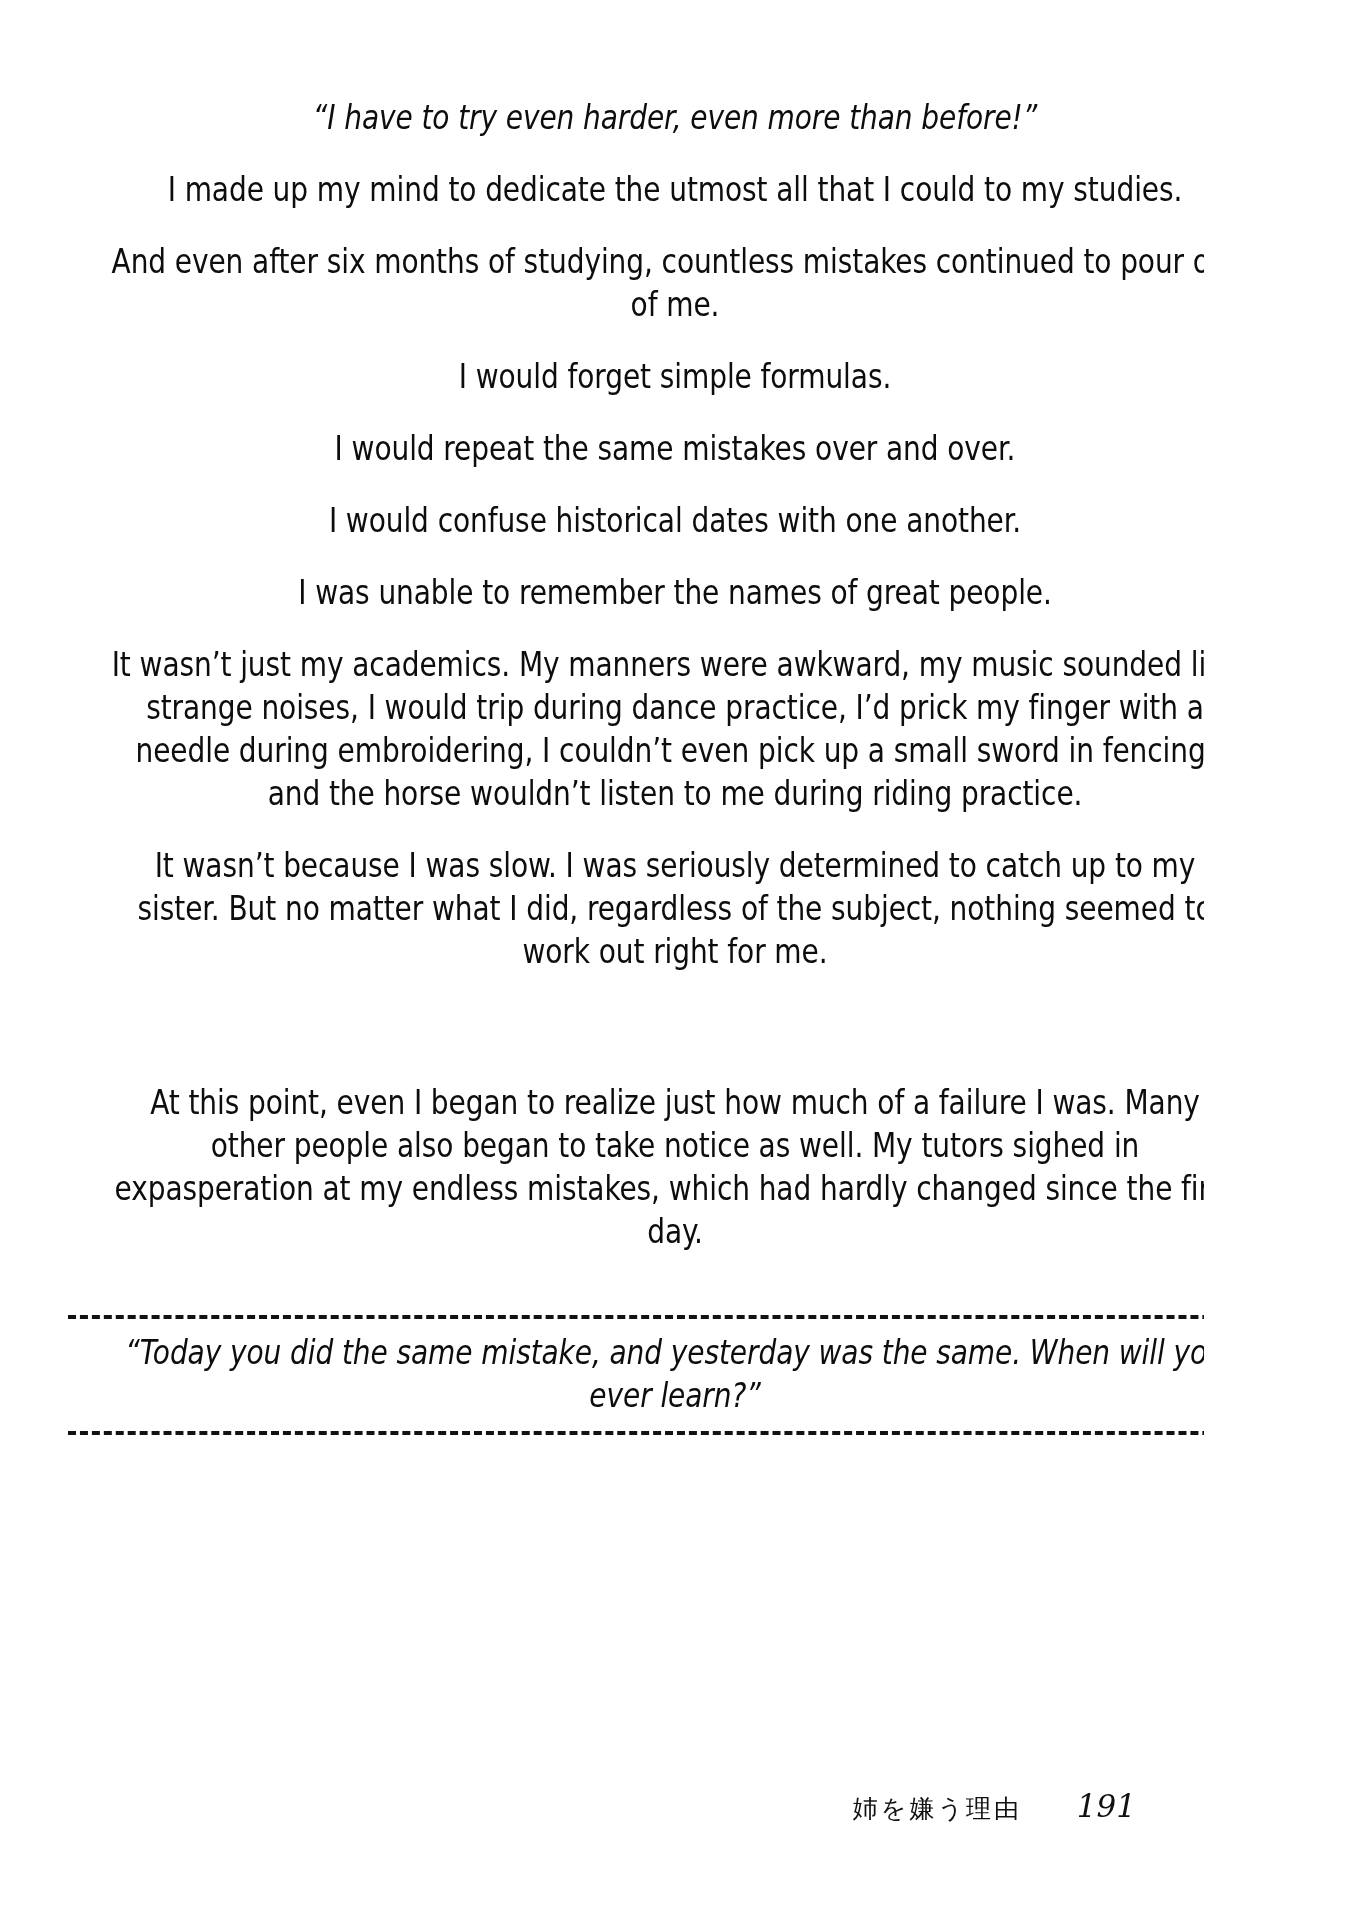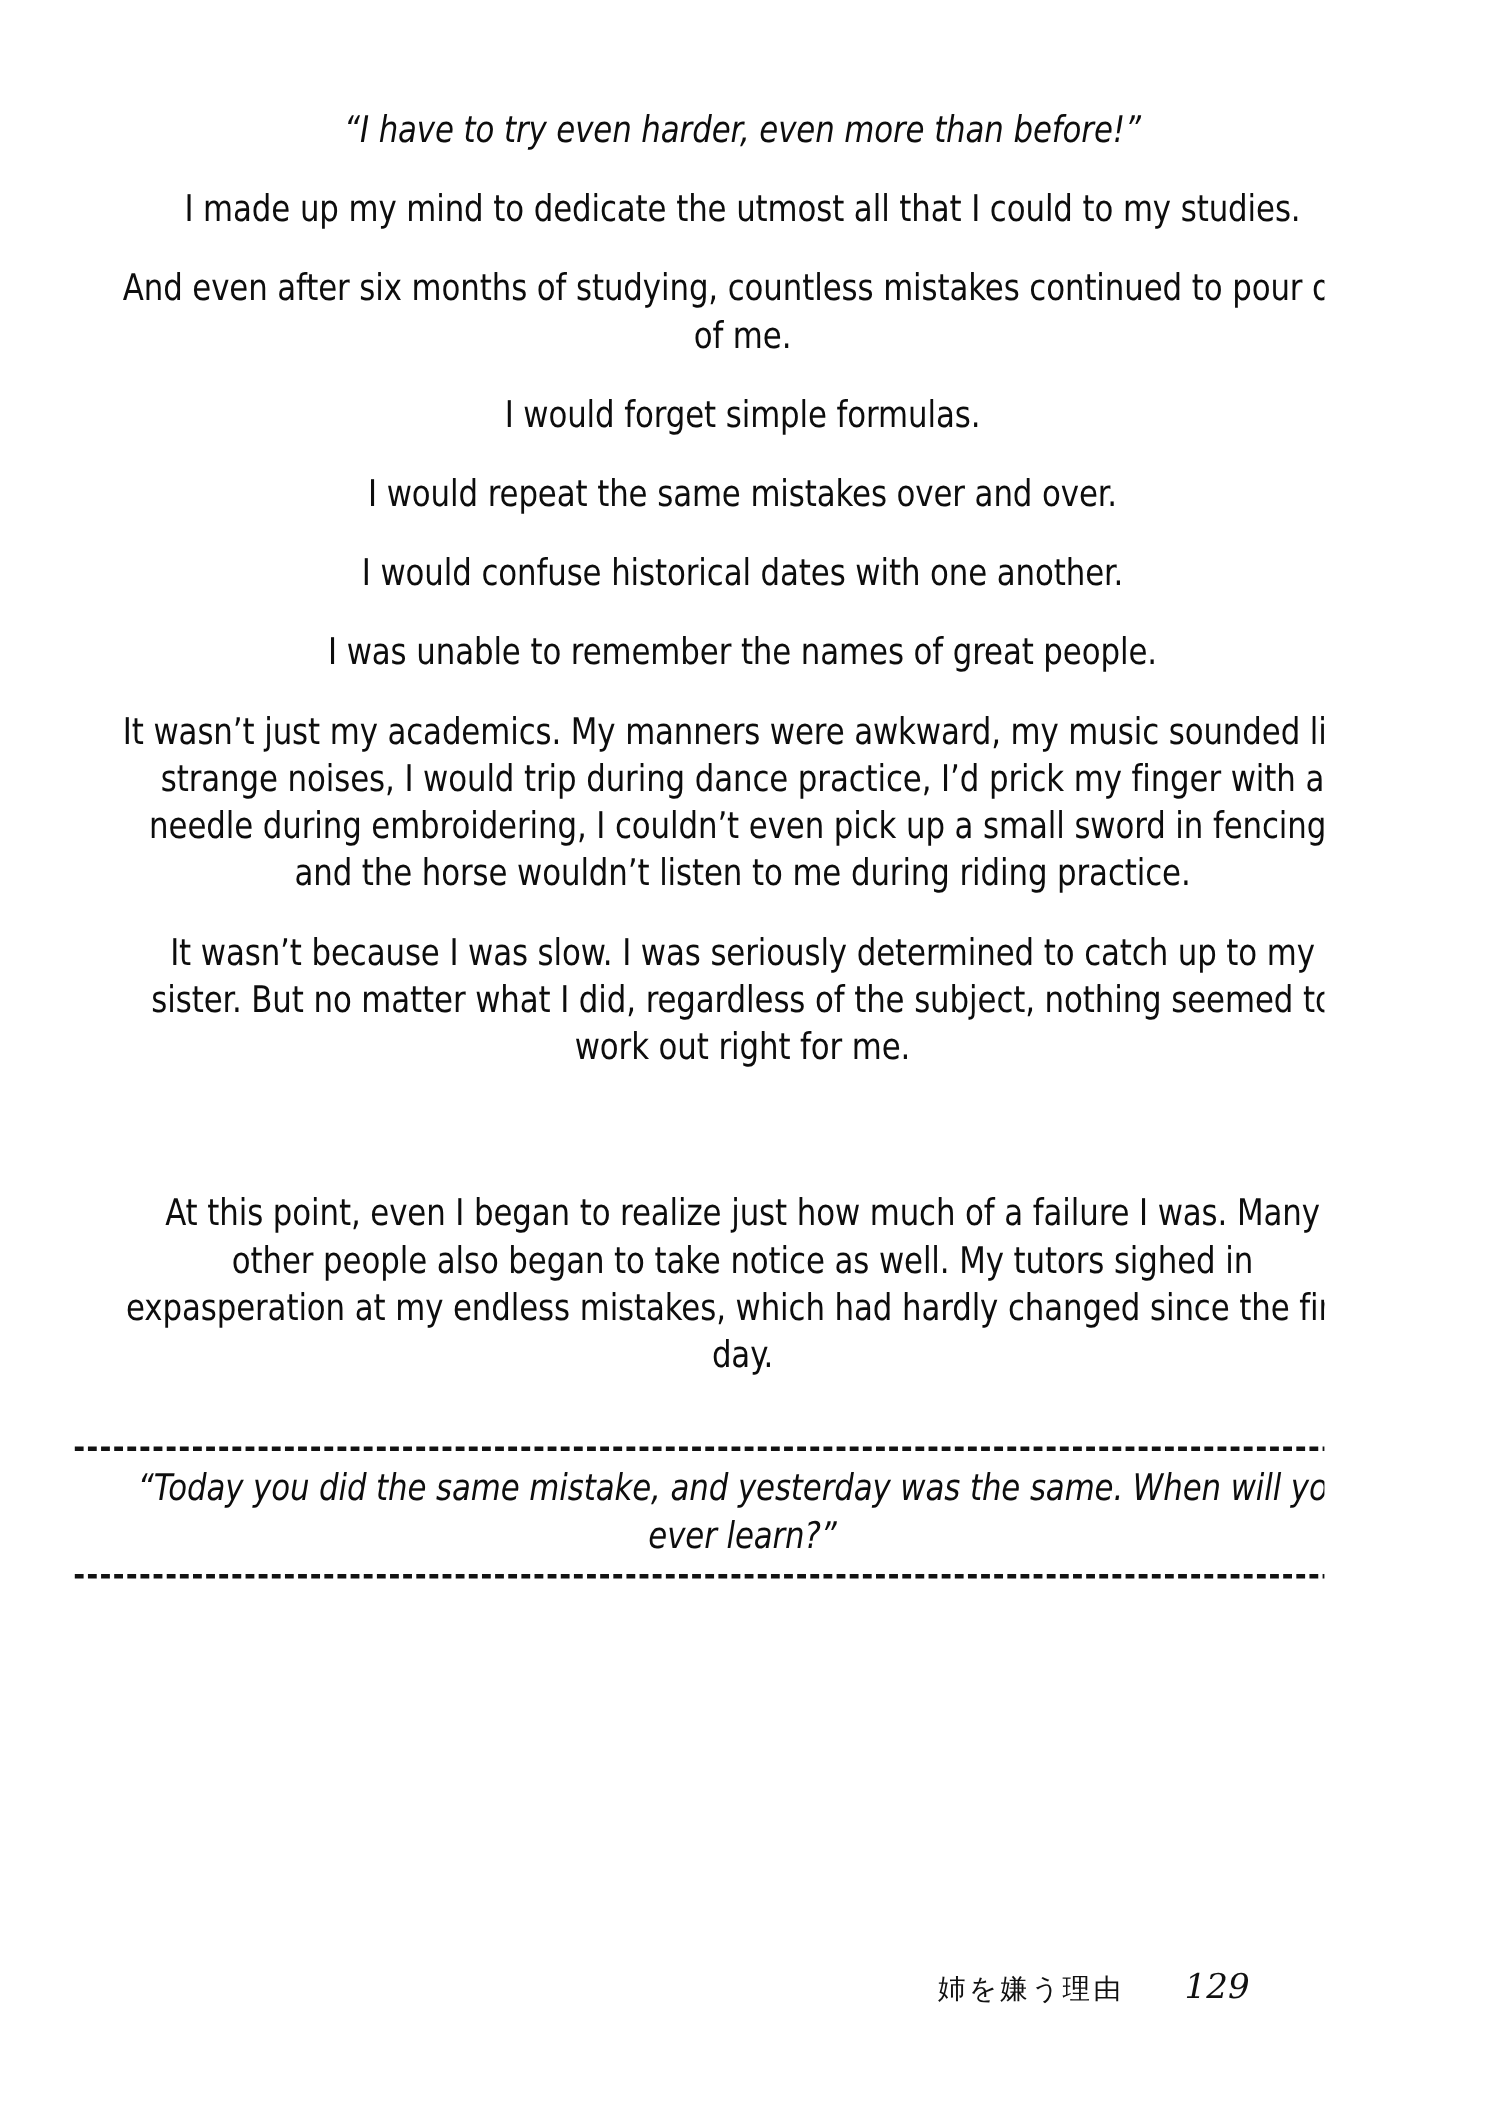--- a/index.html
+++ b/index.html
@@ -143,16 +143,16 @@
       <div class="dialogue-inner">
         <p class="para quote">“Today you did the same mistake, and yesterday was the same. When will you ever learn?”</p>
       </div>
       <hr class="divider">
     </div>
 
   </div>
 
   <div class="footer">
     <span class="footer-title">姉を嫌う理由</span>
-    <span class="footer-page">129</span>
+    <span class="footer-page">191</span>
   </div>
 
 </div>
 
 </body></html>

